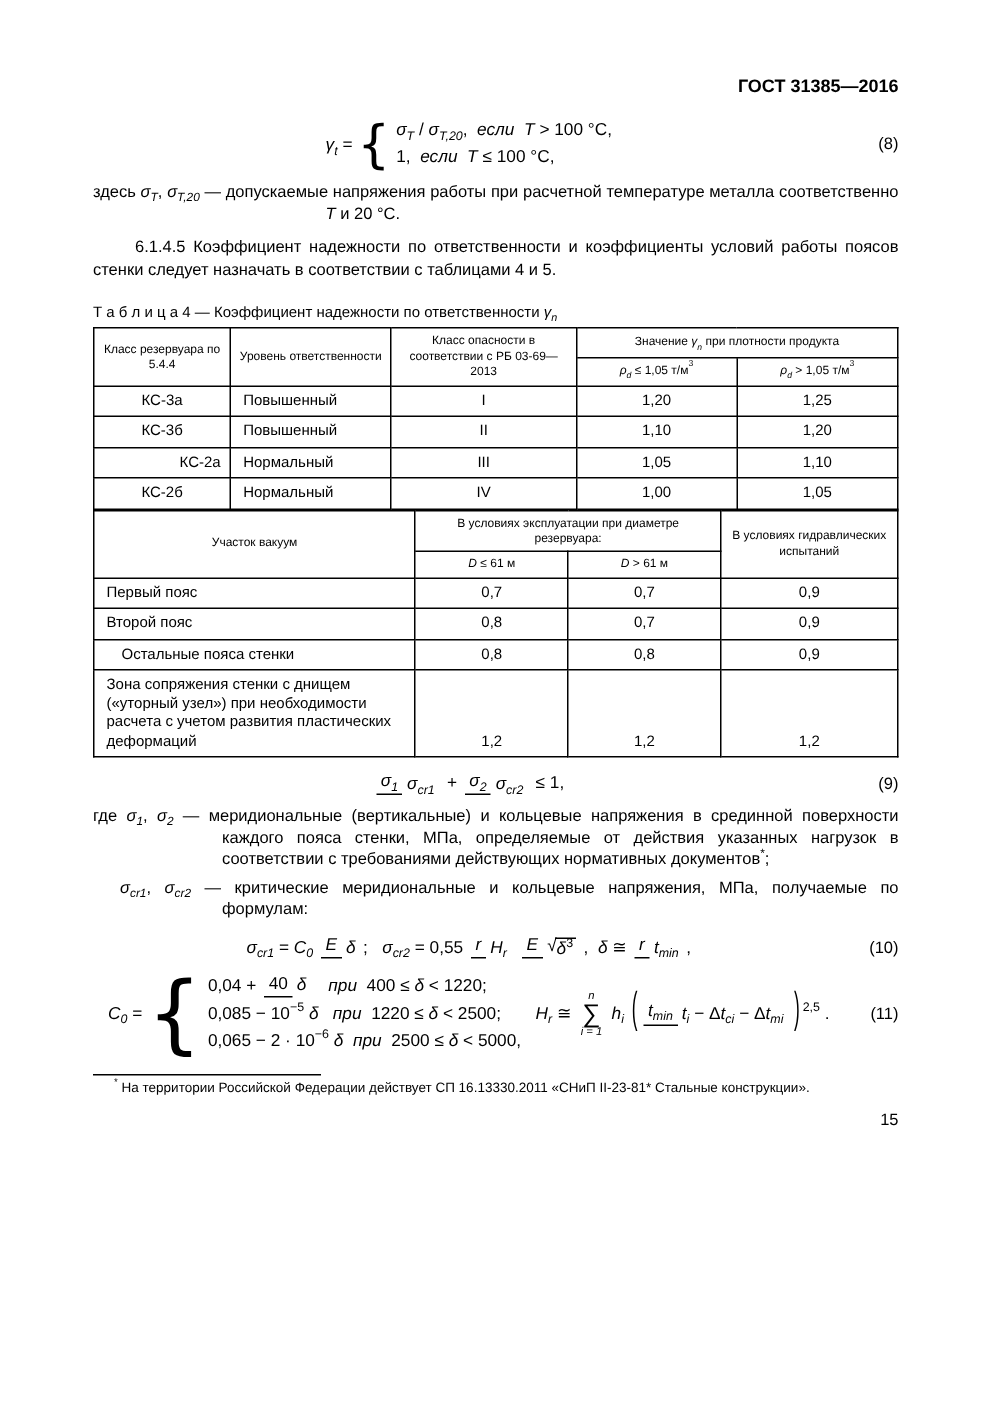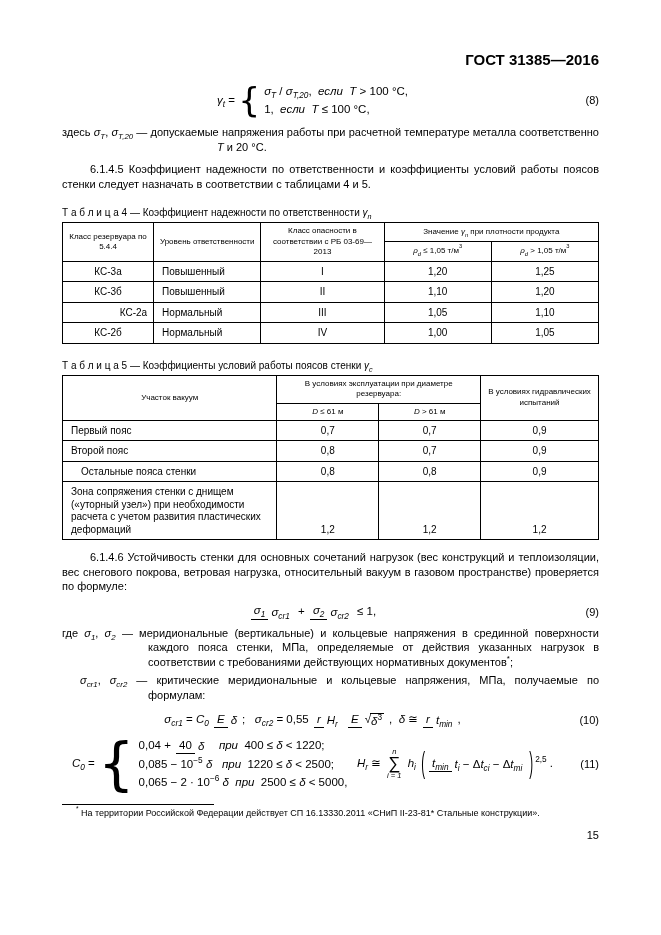--- a/index.html
+++ b/index.html
@@ -7,21 +7,21 @@
   body { display:flex; justify-content:center; }
 
   .page {
     width:661px; height:935px; position:relative; overflow:hidden;
     background:#ffffff; color:#000;
     font-family:"Liberation Sans","DejaVu Sans",sans-serif;
     font-size:11px; line-height:1.32;
     padding:50px 62px 24px 62px;
   }
 
-  .doc-header { text-align:right; font-weight:bold; font-size:15px; margin-bottom:14px; }
+  .doc-header { text-align:right; font-weight:bold; font-size:12px; margin-bottom:14px; }
 
   p { margin:0; }
   .para { text-align:justify; margin-top:4px; }
   .indent { text-indent:28px; }
   .hang155 { padding-left:155px; text-indent:-155px; }
   .hang86  { padding-left:86px;  text-indent:-86px; }
   .hang86b { padding-left:86px;  text-indent:-68px; }
   .mt8 { margin-top:8px; } .mt10 { margin-top:10px; }
 
   .it { font-style:italic; }
@@ -131,21 +131,20 @@
         <tr>
           <td style="text-align: center;">КС-2б</td>
           <td style="text-align: left; padding-left: 8px;">Нормальный</td>
           <td style="text-align: center;">IV</td>
           <td style="text-align: center;">1,00</td>
           <td style="text-align: center;">1,05</td>
         </tr>
       </tbody>
   </table>
 
-  <p class="tcaption"><span>Т а б л и ц а  5 — Коэффициенты условий работы поясов стенки </span><span class="it">γ</span><sub class="it">c</sub></p>
 
   <table class="gtable">
     <colgroup>
       <col style="width:40%">
         <col style="width:19%">
         <col style="width:19%">
         <col style="width:22%">
     </colgroup>
     <thead>
       <tr>
@@ -179,21 +178,20 @@
         </tr>
         <tr>
           <td style="text-align: left; padding-left: 8px;">Зона сопряжения стенки с днищем («уторный узел») при необходимости расчета с учетом развития пластических деформаций</td>
           <td style="text-align: center;">1,2</td>
           <td style="text-align: center;">1,2</td>
           <td style="text-align: center;">1,2</td>
         </tr>
       </tbody>
   </table>
 
-  <p class="para indent mt10">6.1.4.6 Устойчивость стенки для основных сочетаний нагрузок (вес конструкций и теплоизоляции, вес снегового покрова, ветровая нагрузка, относительный вакуум в газовом пространстве) проверяется по формуле:</p>
 
   <div class="eq-row">
     <div class="eq-center">
       <span class="formula"><span class="frac"><span class="num"><span class="it">σ</span><sub class="it">1</sub></span><span class="den"><span class="it">σ</span><sub class="it">cr1</sub></span></span><span> + </span><span class="frac"><span class="num"><span class="it">σ</span><sub class="it">2</sub></span><span class="den"><span class="it">σ</span><sub class="it">cr2</sub></span></span><span> ≤ 1,</span></span>
     </div>
     <span class="eq-num">(9)</span>
   </div>
 
   <p class="para hang86"><span>где </span><span class="it">σ</span><sub class="it">1</sub><span>, </span><span class="it">σ</span><sub class="it">2</sub><span> — меридиональные (вертикальные) и кольцевые напряжения в срединной поверхности каждого пояса стенки, МПа, определяемые от действия указанных нагрузок в соответствии с требованиями действующих нормативных документов</span><sup>*</sup><span>;</span></p>
   <p class="para hang86b"><span class="it">σ</span><sub class="it">cr1</sub><span>, </span><span class="it">σ</span><sub class="it">cr2</sub><span> — критические меридиональные и кольцевые напряжения, МПа, получаемые по формулам:</span></p>

